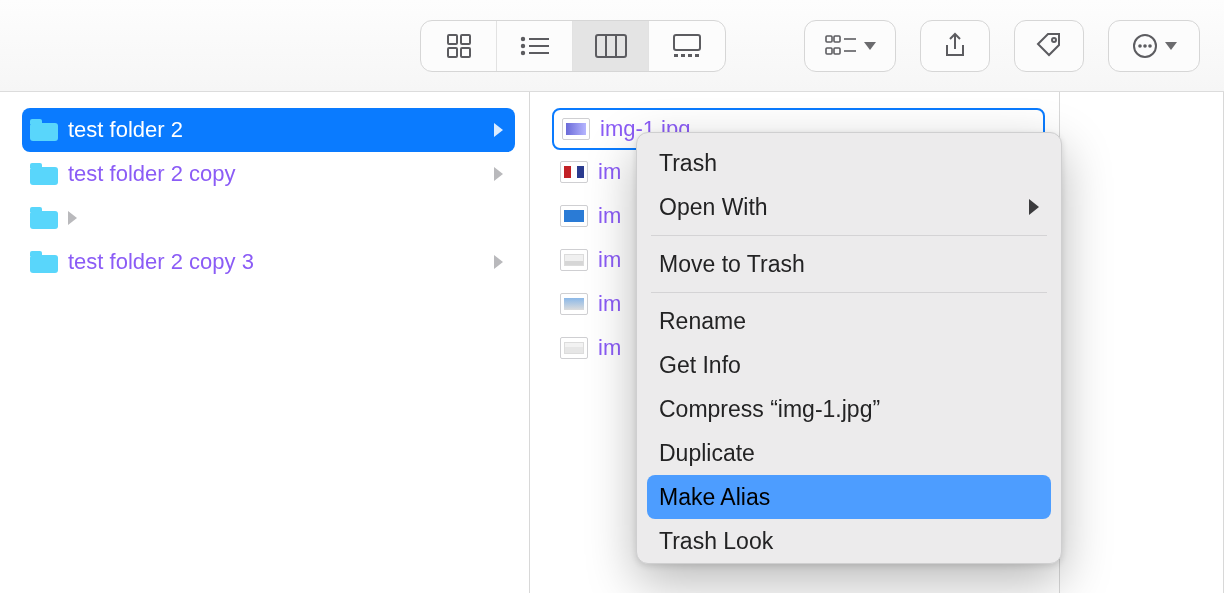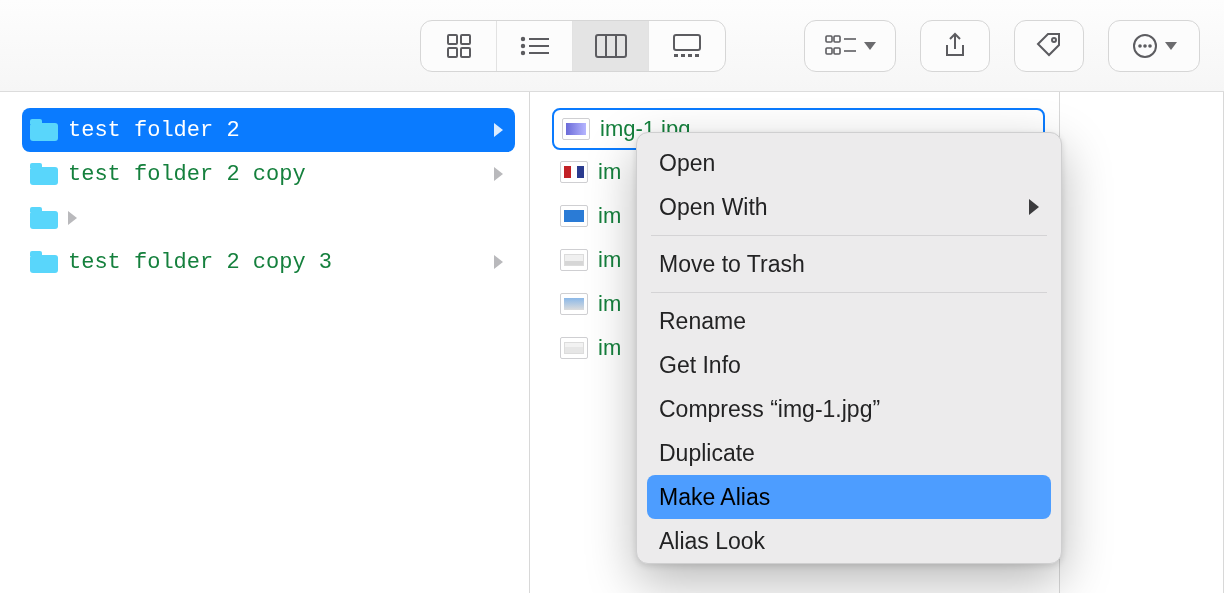--- a/index.html
+++ b/index.html
@@ -70,32 +70,32 @@
   .columns {
     display: flex;
     height: calc(593px - 92px);
     width: 100%;
   }
   .col {
     border-right: 1px solid #d8d8d8;
     padding-top: 16px;
     overflow-y: auto;
   }
-  .col.c1 { width: 530px; padding-left: 22px; padding-right: 14px; font-family: Liberation Mono, monospace; }
+  .col.c1 { width: 530px; padding-left: 22px; padding-right: 14px; }
   .col.c2 { width: 530px; padding-left: 22px; padding-right: 14px; position: relative; }
   .col.c3 { flex: 1; }
 
   .row {
     height: 44px;
     border-radius: 8px;
     display: flex;
     align-items: center;
     padding: 0 12px 0 8px;
     font-size: 22px;
-    color: #15803d;
+    color: #8b5cf6;
     gap: 10px;
     cursor: default;
   }
   .row .label { flex: 1; white-space: nowrap; overflow: hidden; text-overflow: ellipsis; }
   .row.selected { background: #0a7bff; color: #ffffff; }
   .row .chev-right {
     width: 0; height: 0;
     border-top: 7px solid transparent;
     border-bottom: 7px solid transparent;
     border-left: 9px solid #b9b9bc;
@@ -347,21 +347,21 @@
           <span class="inner ticket"></span>
         </span>
         <span class="label">im</span>
       </div>
     </div>
   <div class="col c3"></div>
 </div>
 
 <div class="ctx">
   <div class="ctx-item">
-      <span>Open</span>
+      <span>Trash</span>
     </div>
   <div class="ctx-item">
     <span>Open With</span>
     <span class="ctx-chev"></span>
   </div>
   <div class="ctx-sep"></div>
   <div class="ctx-item">
       <span>Move to Trash</span>
     </div>
   <div class="ctx-sep"></div>
@@ -374,15 +374,15 @@
   <div class="ctx-item">
       <span>Compress “img-1.jpg”</span>
     </div>
   <div class="ctx-item">
       <span>Duplicate</span>
     </div>
   <div class="ctx-item highlight">
       <span>Make Alias</span>
     </div>
   <div class="ctx-item">
-      <span>Alias Look</span>
+      <span>Trash Look</span>
     </div>
 </div>
 
 </body></html>

